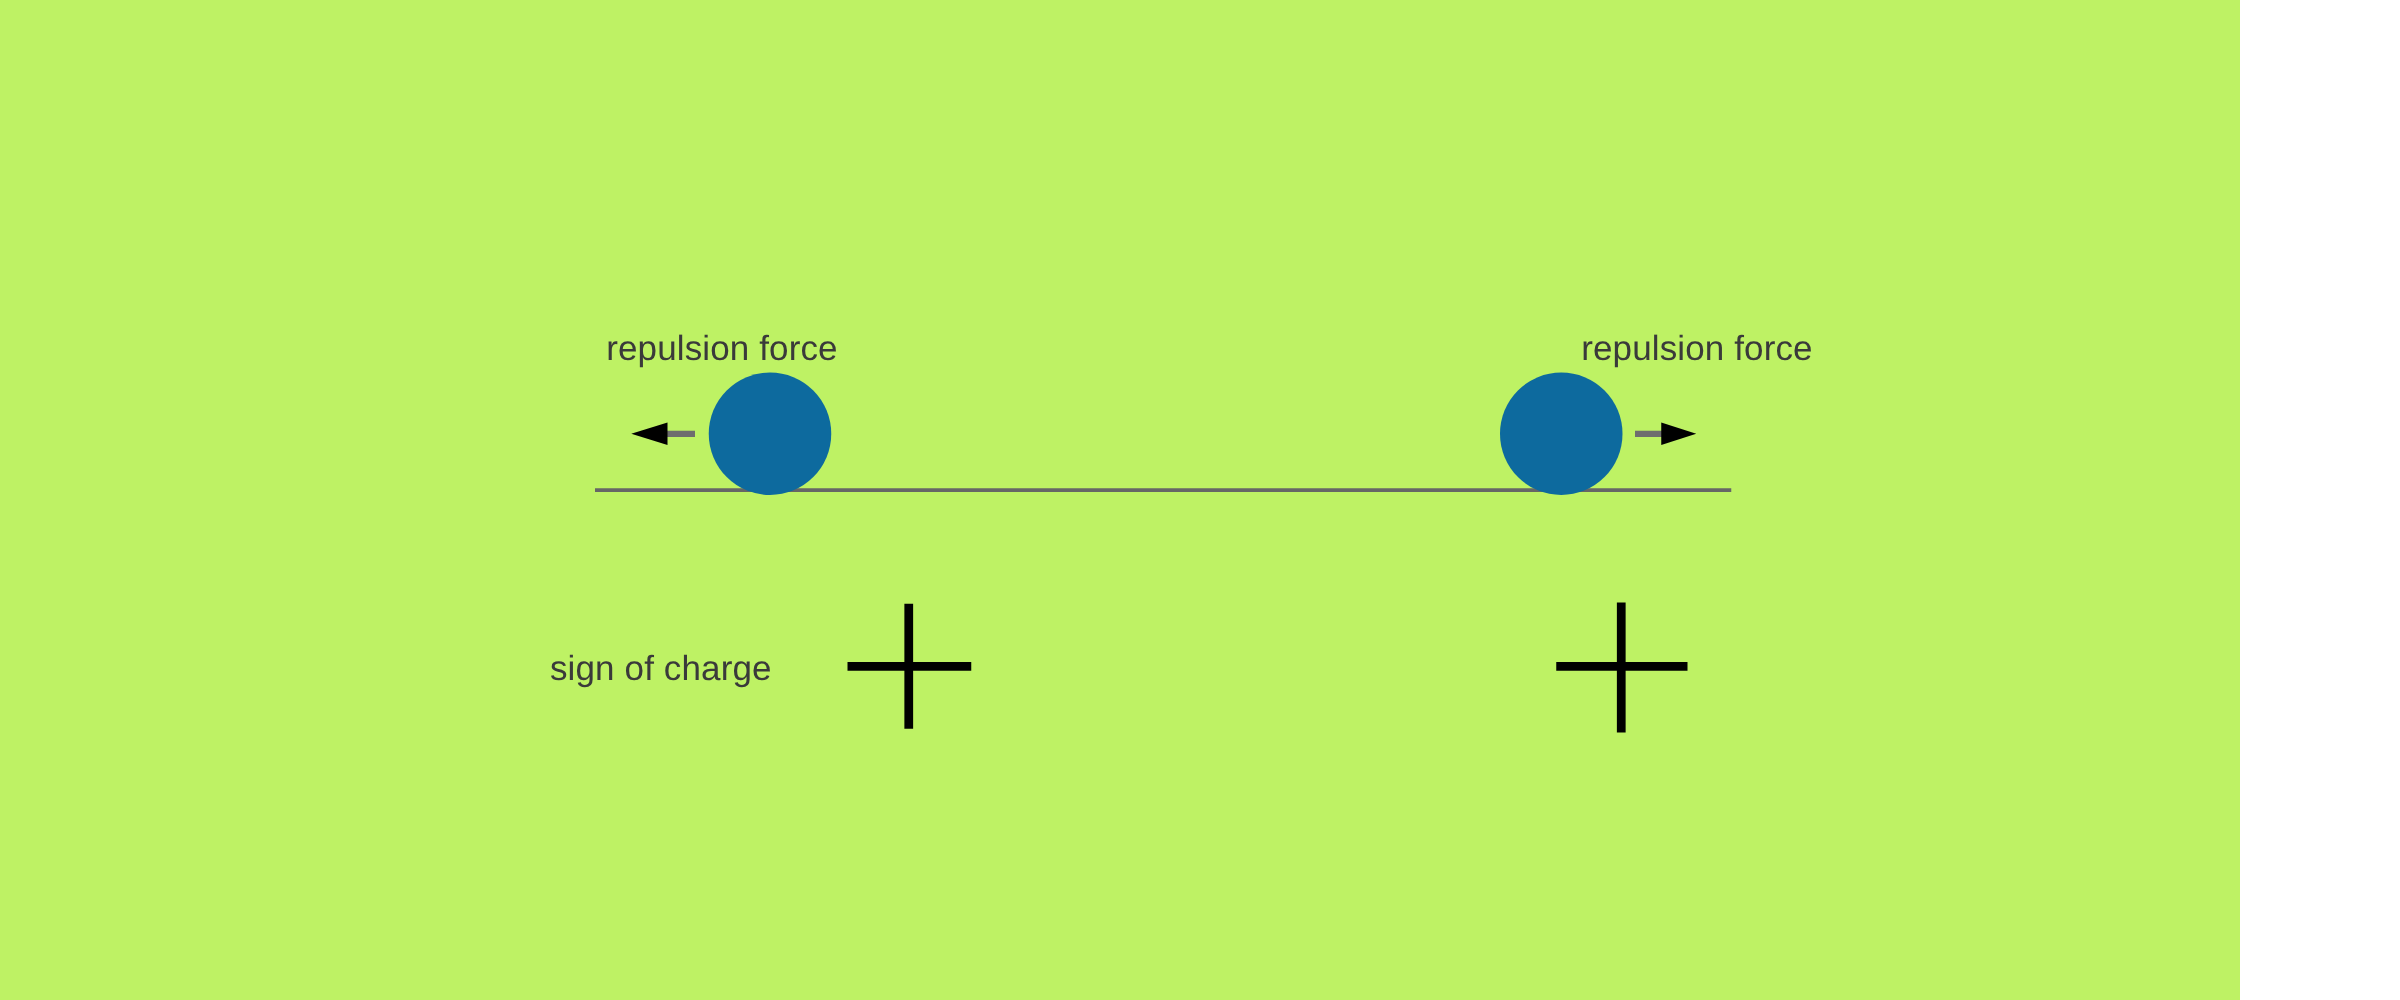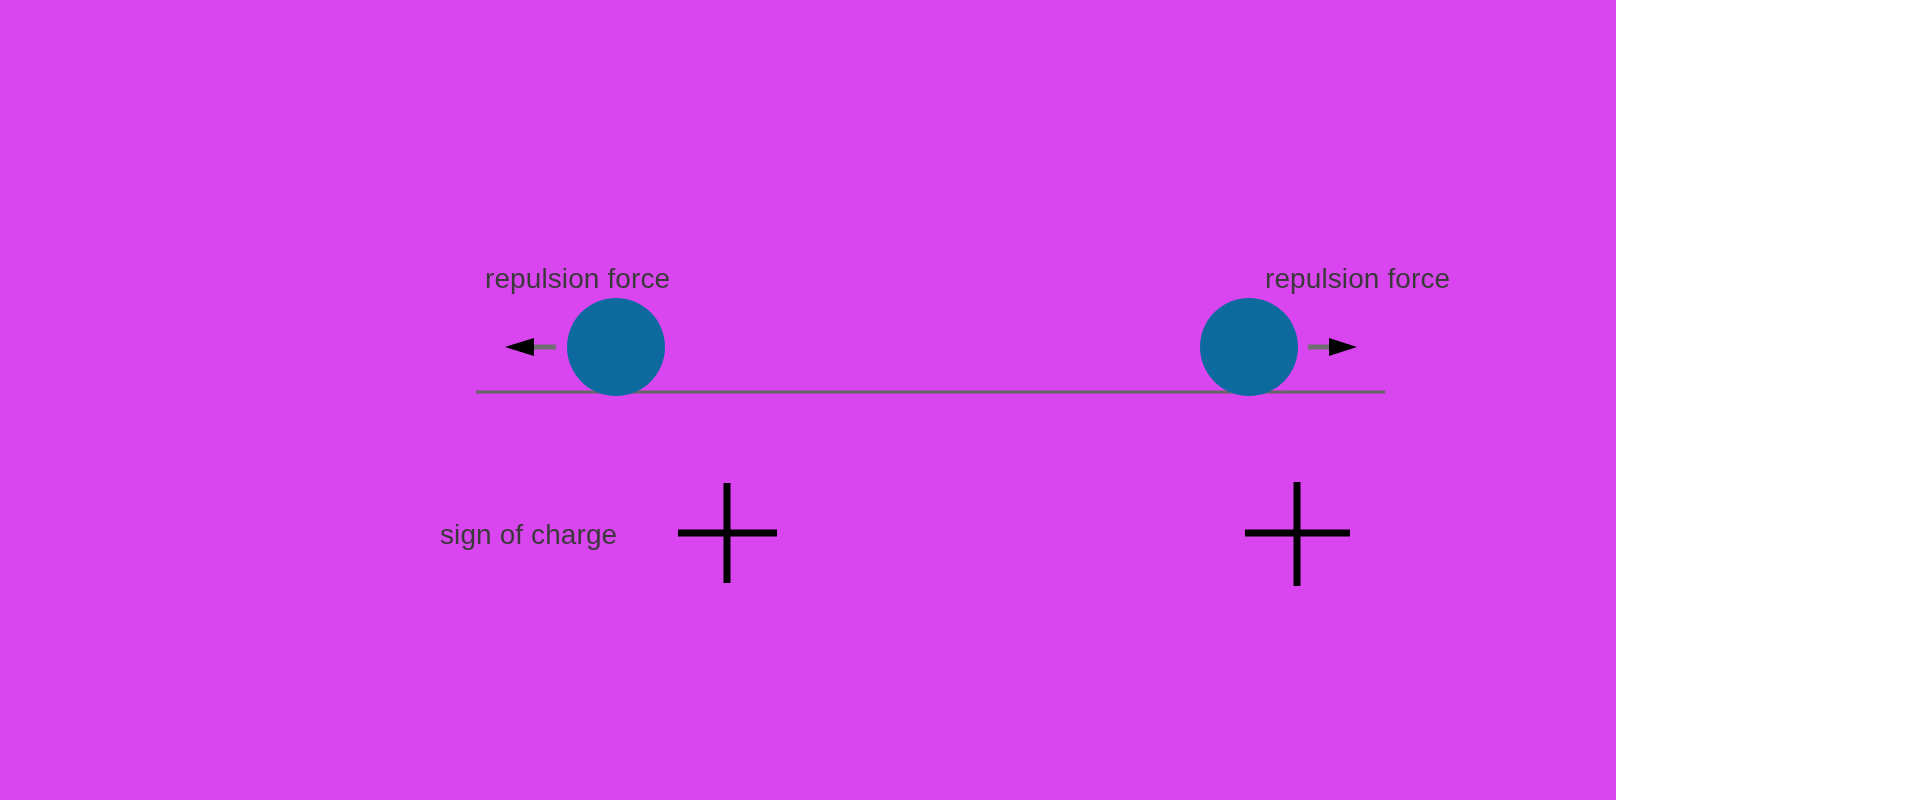--- a/index.html
+++ b/index.html
@@ -9,23 +9,23 @@
     background: #ffffff;
   }
   body {
     width: 1920px;
     height: 800px;
     font-family: "Liberation Sans", "DejaVu Sans", sans-serif;
     overflow: hidden;
   }
   #diagram-root {
     position: relative;
-    width: 1616px;
+    width: 1792px;
     height: 800px;
-    background: #d946ef;
+    background: #bef264;
   }
   #diagram-svg {
     position: absolute;
     top: 0;
     left: 0;
     width: 1920px;
     height: 800px;
     display: block;
   }
   .dg-label {

